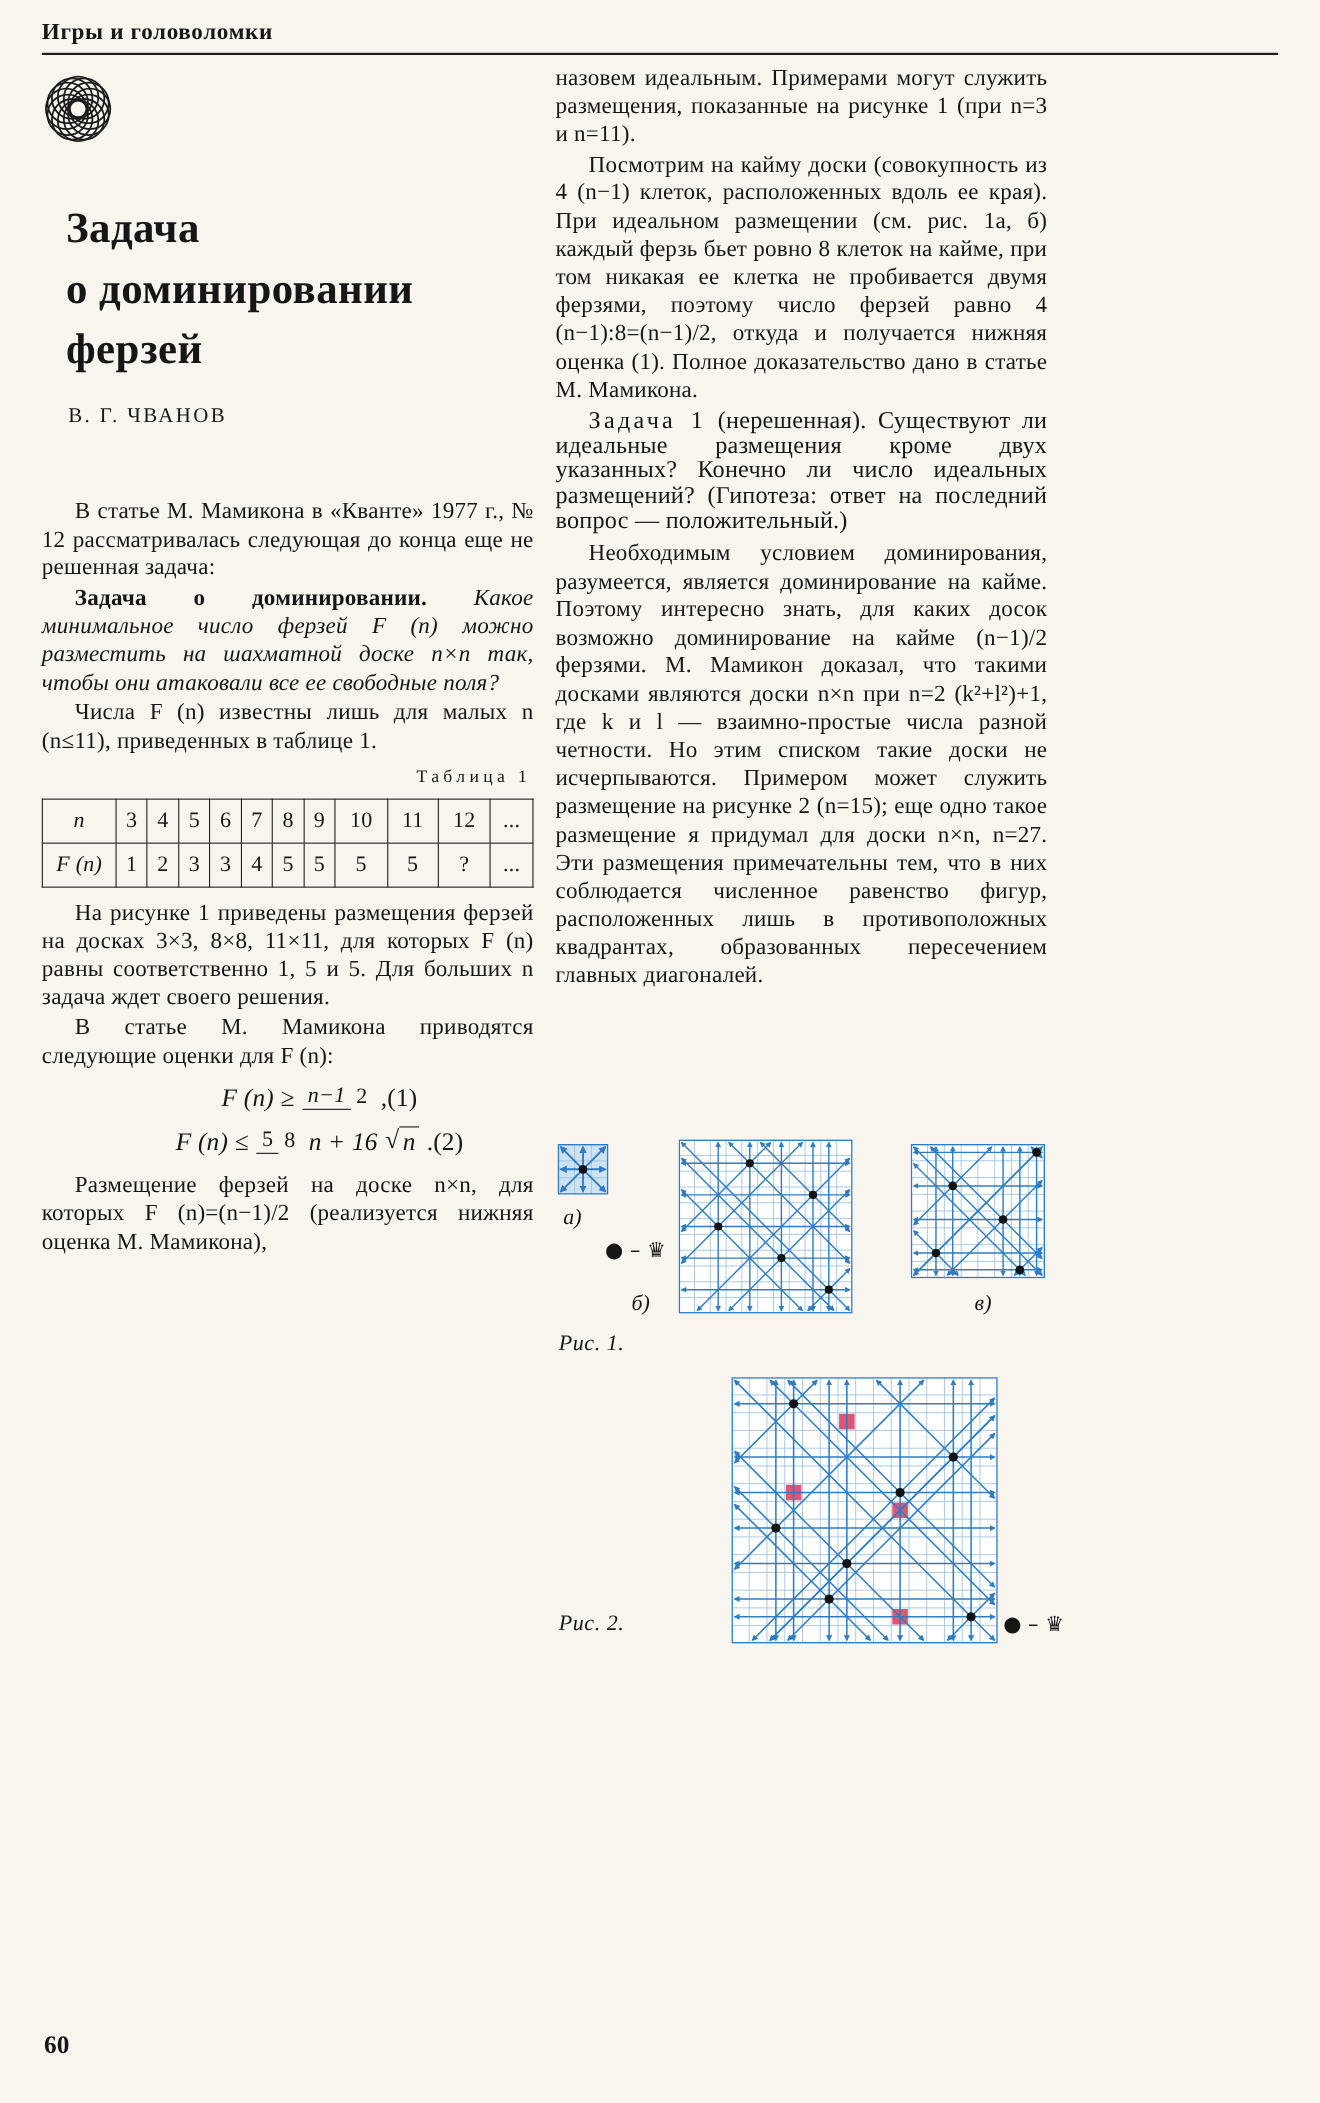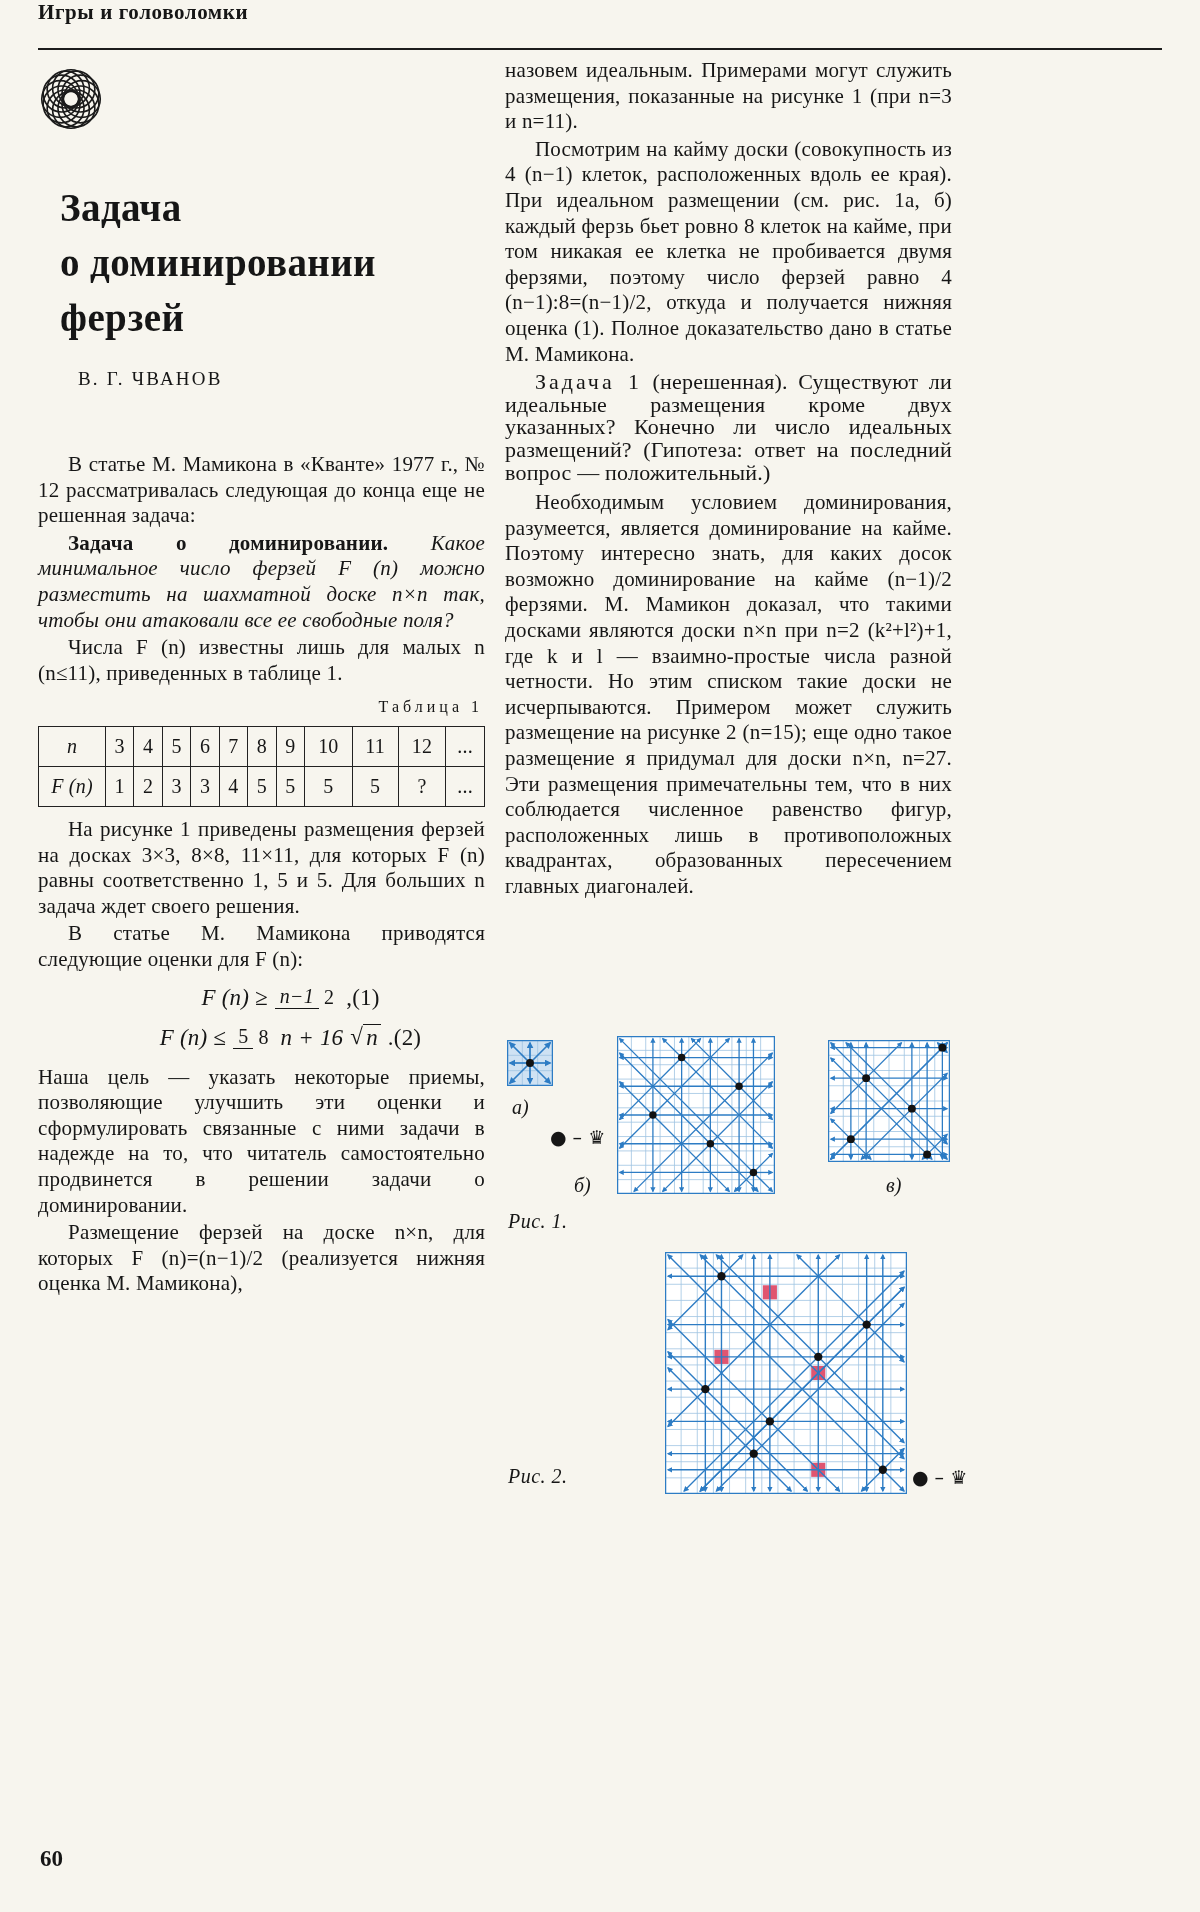--- a/index.html
+++ b/index.html
@@ -1,25 +1,25 @@
 <!DOCTYPE html>
 <html><head>
 <meta charset="utf-8">
 <style>
   html,body{margin:0;padding:0;background:#d8d6cf;}
   .page{
     position:relative;width:1200px;height:1912px;margin:0 auto;
     background:#f7f5ee;color:#161616;
     font-family:"Liberation Serif", serif;overflow:hidden;
   }
-  .rubric{position:absolute;left:38px;top:0;font-size:21px;font-weight:bold;letter-spacing:.6px;}
+  .rubric{position:absolute;left:38px;top:16px;font-size:21px;font-weight:bold;letter-spacing:.6px;}
   .toprule{position:absolute;left:38px;top:48px;width:1124px;height:2px;background:#1c1c1c;}
   .ornament{position:absolute;left:32px;top:60px;}
   .title{position:absolute;left:60px;top:180px;width:430px;font-size:39px;font-weight:bold;line-height:55px;letter-spacing:.4px;}
-  .author{position:absolute;left:62px;top:368px;font-size:19px;letter-spacing:2.2px;margin-left:16px;}
+  .author{position:absolute;left:62px;top:368px;font-size:19px;letter-spacing:2.2px;}
   .col{position:absolute;width:447px;font-size:21px;line-height:25.6px;text-align:justify;letter-spacing:.2px;}
   .col-left{left:38px;top:452px;}
   .col-right{left:505px;top:58px;}
   .col p{margin:0 0 2px 0;}
   .indent{text-indent:30px;}
   .b{font-weight:bold;}
   .i{font-style:italic;}
   .tbl-caption{text-align:right;letter-spacing:4px;font-size:16px;margin:8px 2px 6px 0;}
   table.data{width:100%;border-collapse:collapse;margin:2px 0 10px 0;}
   table.data td{border:1.3px solid #222;text-align:center;font-size:20px;height:39px;padding:0 2px;}
@@ -139,21 +139,20 @@
         <span class="i">n + 16</span>
         <span class="sqrt-grp">
             <span>√</span>
             <span class="sqrt-arg">n</span>
           </span>
         <span>.</span>
       </span>
       <span class="f-tag">(2)</span>
     </div>
 
-    <p>Наша цель — указать некоторые приемы, позволяющие улучшить эти оценки и сформулировать связанные с ними задачи в надежде на то, что читатель самостоятельно продвинется в решении задачи о доминировании.</p>
     <p class="indent">Размещение ферзей на доске n×n, для которых F (n)=(n−1)/2 (реализуется нижняя оценка М. Мамикона),</p>
   </div>
 
   <div class="col col-right">
     <p>назовем идеальным. Примерами могут служить размещения, показанные на рисунке 1 (при n=3 и n=11).</p>
     <p class="indent">Посмотрим на кайму доски (совокупность из 4 (n−1) клеток, расположенных вдоль ее края). При идеальном размещении (см. рис. 1а, б) каждый ферзь бьет ровно 8 клеток на кайме, при том никакая ее клетка не пробивается двумя ферзями, поэтому число ферзей равно 4 (n−1):8=(n−1)/2, откуда и получается нижняя оценка (1). Полное доказательство дано в статье М. Мамикона.</p>
     <p class="small-bold indent"><span class="task-label">Задача 1</span><span> (нерешенная). Существуют ли идеальные размещения кроме двух указанных? Конечно ли число идеальных размещений? (Гипотеза: ответ на последний вопрос — положительный.)</span></p>
     <p class="indent">Необходимым условием доминирования, разумеется, является доминирование на кайме. Поэтому интересно знать, для каких досок возможно доминирование на кайме (n−1)/2 ферзями. М. Мамикон доказал, что такими досками являются доски n×n при n=2 (k²+l²)+1, где k и l — взаимно-простые числа разной четности. Но этим списком такие доски не исчерпываются. Примером может служить размещение на рисунке 2 (n=15); еще одно такое размещение я придумал для доски n×n, n=27. Эти размещения примечательны тем, что в них соблюдается численное равенство фигур, расположенных лишь в противоположных квадрантах, образованных пересечением главных диагоналей.</p>
   </div>
 

